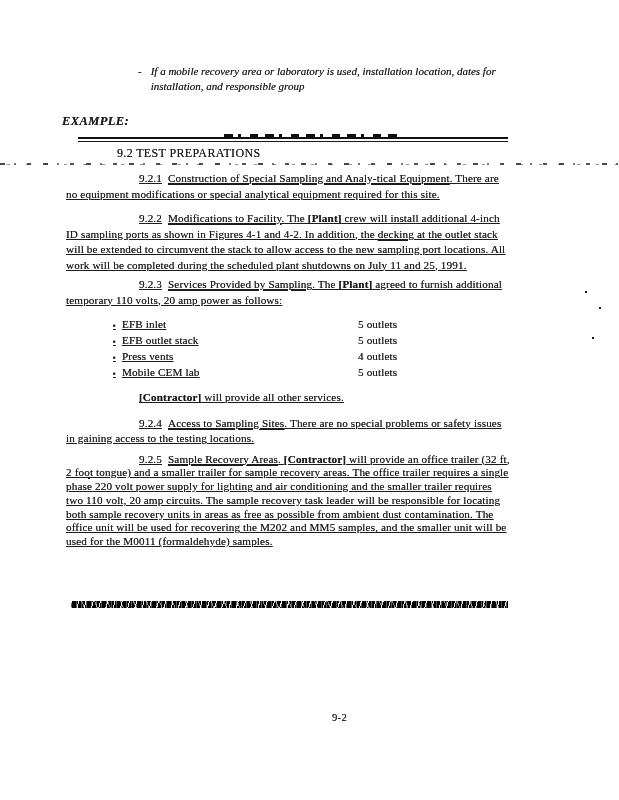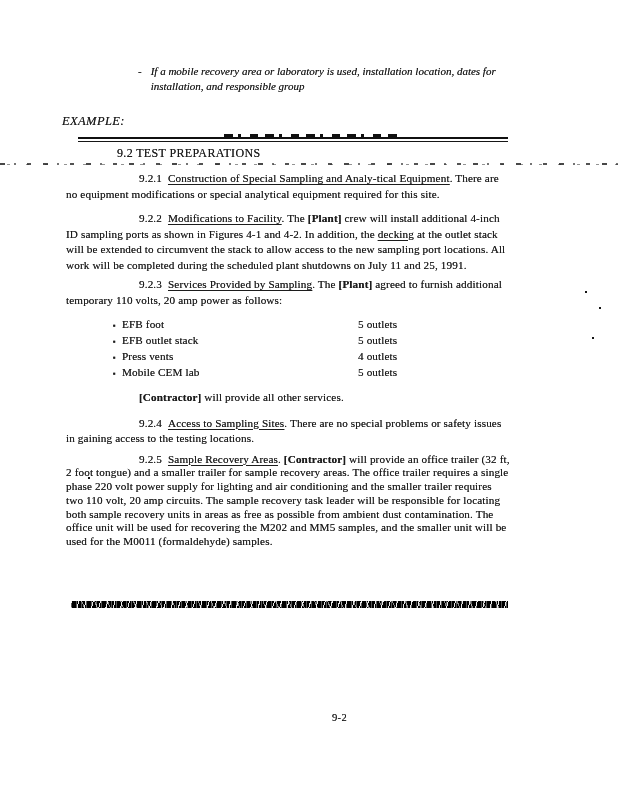--- a/index.html
+++ b/index.html
@@ -16,21 +16,21 @@
     position:absolute;left:138px;top:64px;width:404px;
     font-style:italic;font-size:11px;line-height:14.5px;
     display:flex;gap:9px;
   }
   .note-dash{flex:0 0 auto;}
   .note-text{flex:1 1 auto;}
 
   
   .example-label{
     position:absolute;left:62px;top:114px;
-    font-weight:normal;font-style:italic;font-size:12.5px;letter-spacing:.4px;
+    font-weight:bold;font-style:italic;font-size:12.5px;letter-spacing:.4px;
   }
 
   
   .top-rule{
     position:absolute;left:78px;top:137px;width:430px;height:2px;
     border-top:2px solid #101010;border-bottom:1.2px solid #161616;
   }
   
   .rule-noise{
     position:absolute;left:224px;top:134px;width:178px;height:2.5px;
@@ -50,21 +50,21 @@
       repeating-linear-gradient(90deg,rgba(40,40,40,.85) 0 5px,transparent 5px 14px,rgba(40,40,40,.65) 14px 16px,transparent 16px 27px,rgba(40,40,40,.8) 27px 31px,transparent 31px 43px);
   }
   .dotted-noise:after{
     content:"";position:absolute;left:7px;top:1px;width:100%;height:1px;
     background:repeating-linear-gradient(90deg,rgba(40,40,40,.5) 0 3px,transparent 3px 19px);
   }
 
   
   .content{
     position:absolute;left:66px;top:171px;width:444px;
-    font-size:11.2px;line-height:15.5px;letter-spacing:.12px;
+    font-size:11.2px;line-height:15.5px;letter-spacing:.12px;text-decoration:underline;
   }
   .content p{margin:0 0 9px 0;text-indent:73px;}
   p.p922{margin-bottom:4px;}
   p.p924{margin-bottom:6px;}
   p.p925{line-height:13.8px;margin-bottom:0;}
   .u{text-decoration:underline;text-decoration-thickness:1px;text-underline-offset:1.5px;}
   .b{font-weight:bold;}
   .num{margin-right:6px;}
 
   
@@ -121,21 +121,21 @@
 
   <p class="p921"><span class="num">9.2.1</span><span class="u">Construction of Special Sampling and Analy-tical Equipment</span><span>.  There are no equipment modifications or special analytical equipment required for this site.</span></p>
 
   <p class="p922"><span class="num">9.2.2</span><span class="u">Modifications to Facility</span><span>.  The </span><span class="b">[Plant]</span><span> crew will install additional 4-inch ID sampling ports as shown in Figures 4-1 and 4-2.  In addition, the </span><span class="u">decking</span><span> at the outlet stack will be extended to circumvent the stack to allow access to the new sampling port locations.  All work will be completed during the scheduled plant shutdowns on July 11 and 25, 1991.</span></p>
 
   <p class="p923"><span class="num">9.2.3</span><span class="u">Services Provided by Sampling</span><span>.  The </span><span class="b">[Plant]</span><span> agreed to furnish additional temporary 110 volts, 20 amp power as follows:</span></p>
 
   <div class="bullets">
     <div class="brow">
       <span class="bdot">▪</span>
-      <span class="blabel">EFB foot</span>
+      <span class="blabel">EFB inlet</span>
       <span class="bval">5 outlets</span>
     </div>
     <div class="brow">
       <span class="bdot">▪</span>
       <span class="blabel">EFB outlet stack</span>
       <span class="bval">5 outlets</span>
     </div>
     <div class="brow">
       <span class="bdot">▪</span>
       <span class="blabel">Press vents</span>

